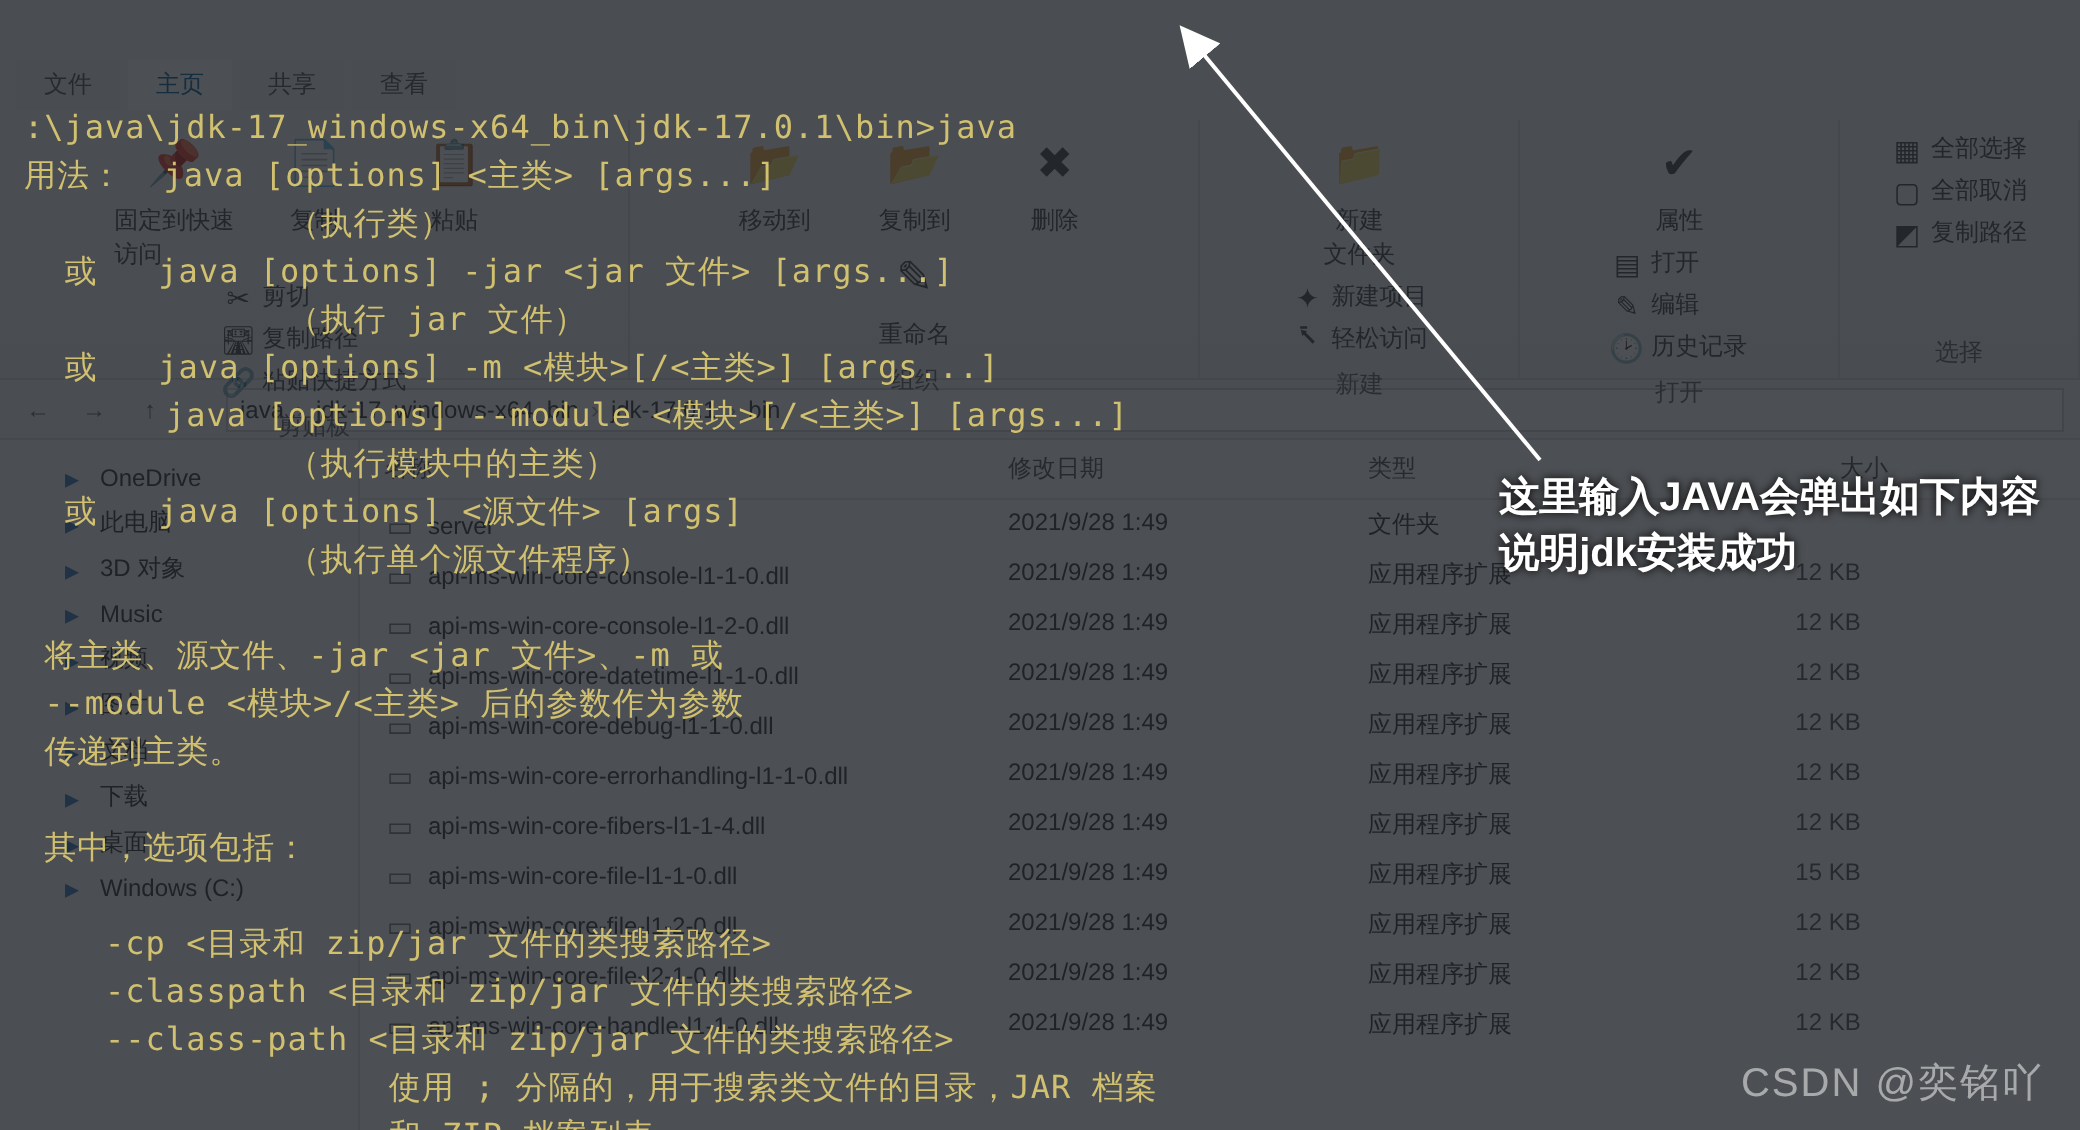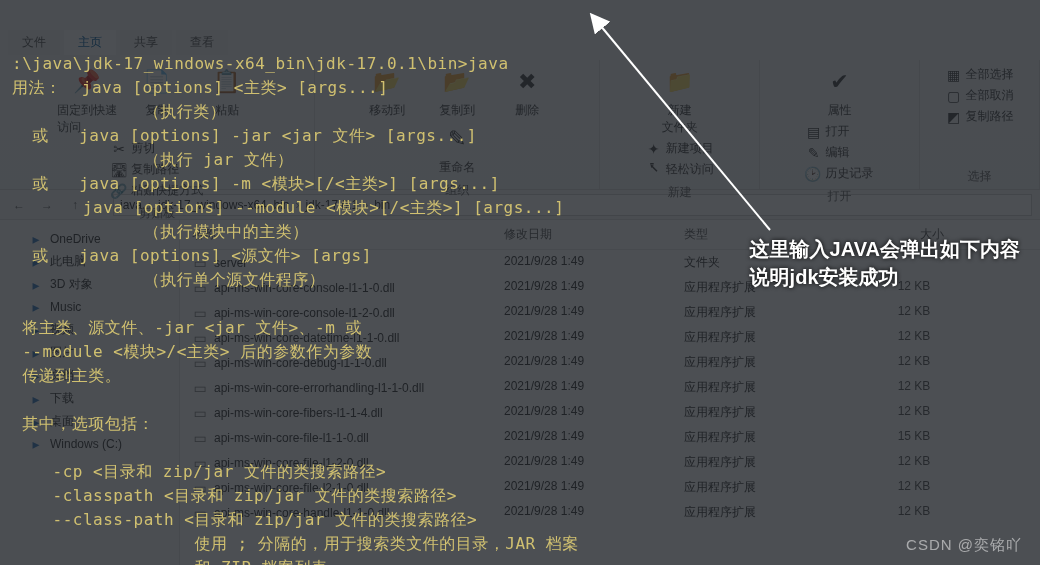--- a/index.html
+++ b/index.html
@@ -206,21 +206,21 @@
     left: 0; top: 0;
     pointer-events: none;
   }
 
   
   .wm-csdn {
     position:absolute;
     right: 18px;
     bottom: 10px;
     color: rgba(230,230,230,0.6);
-    font-size: 15px;
+    font-size: 20px;
     letter-spacing: 1px;
     font-family: Arial, sans-serif;
   }
 </style>
 </head>
 <body>
 
 <div class="explorer">
 
   <div class="ribbon">

